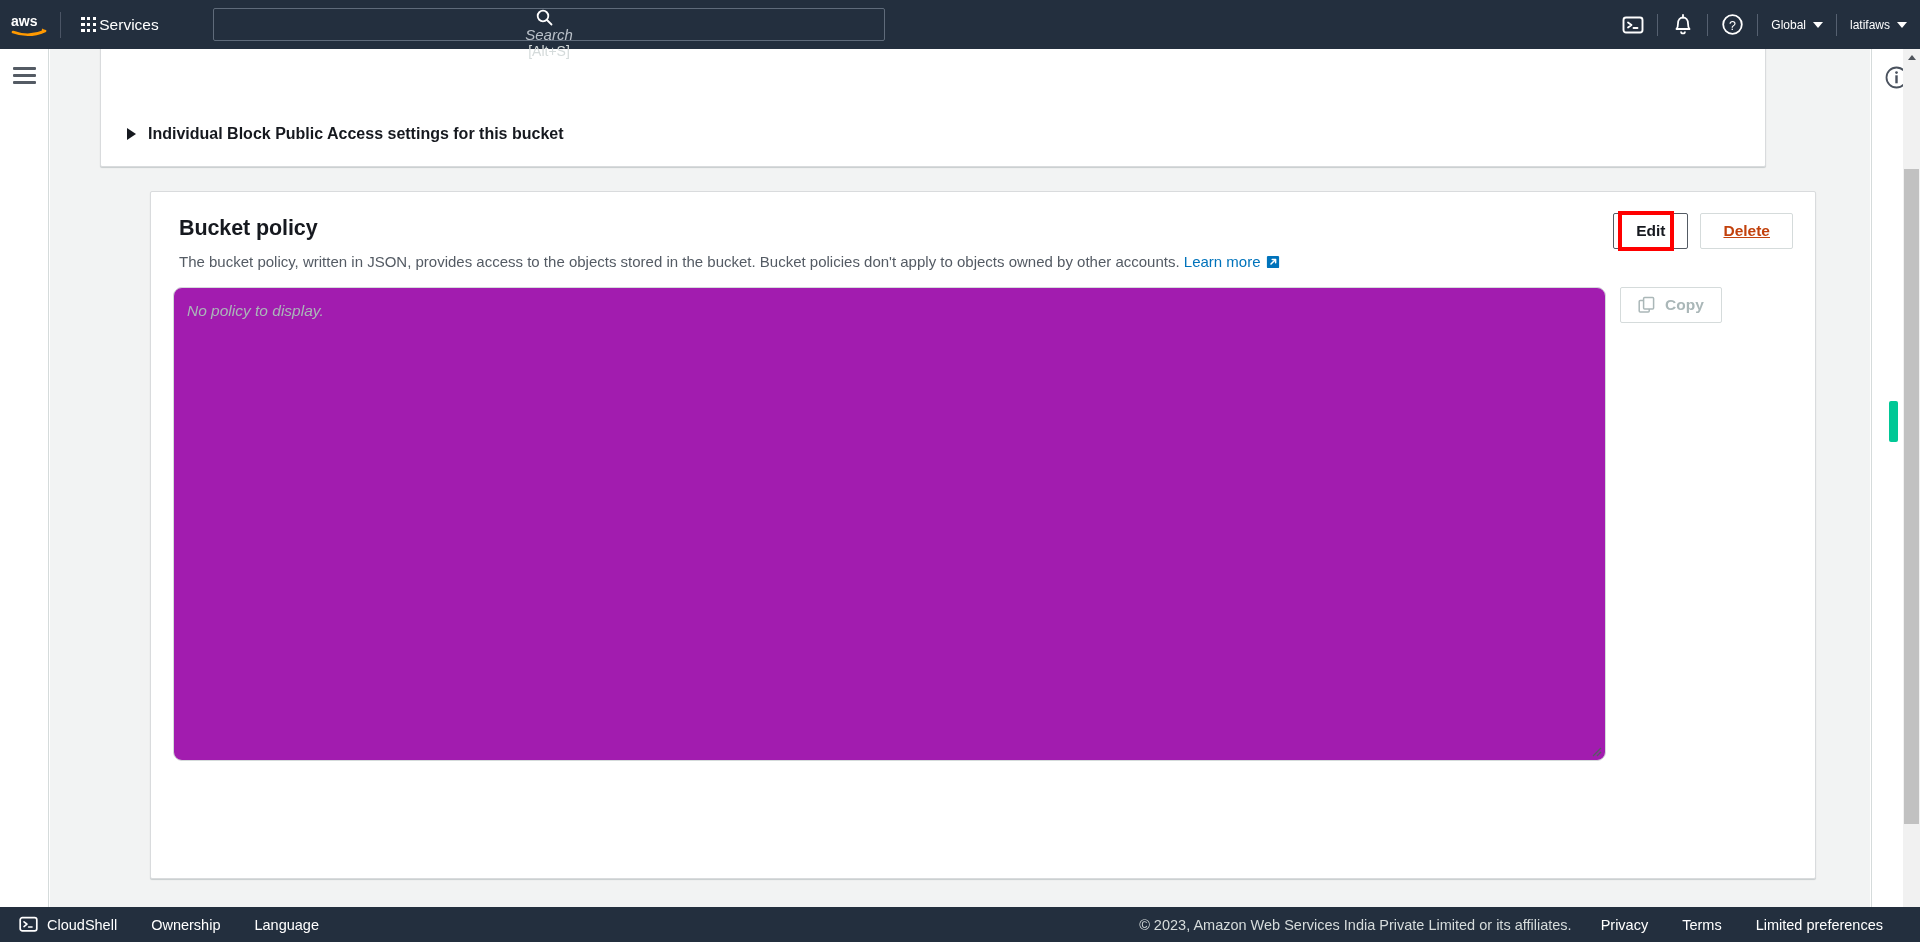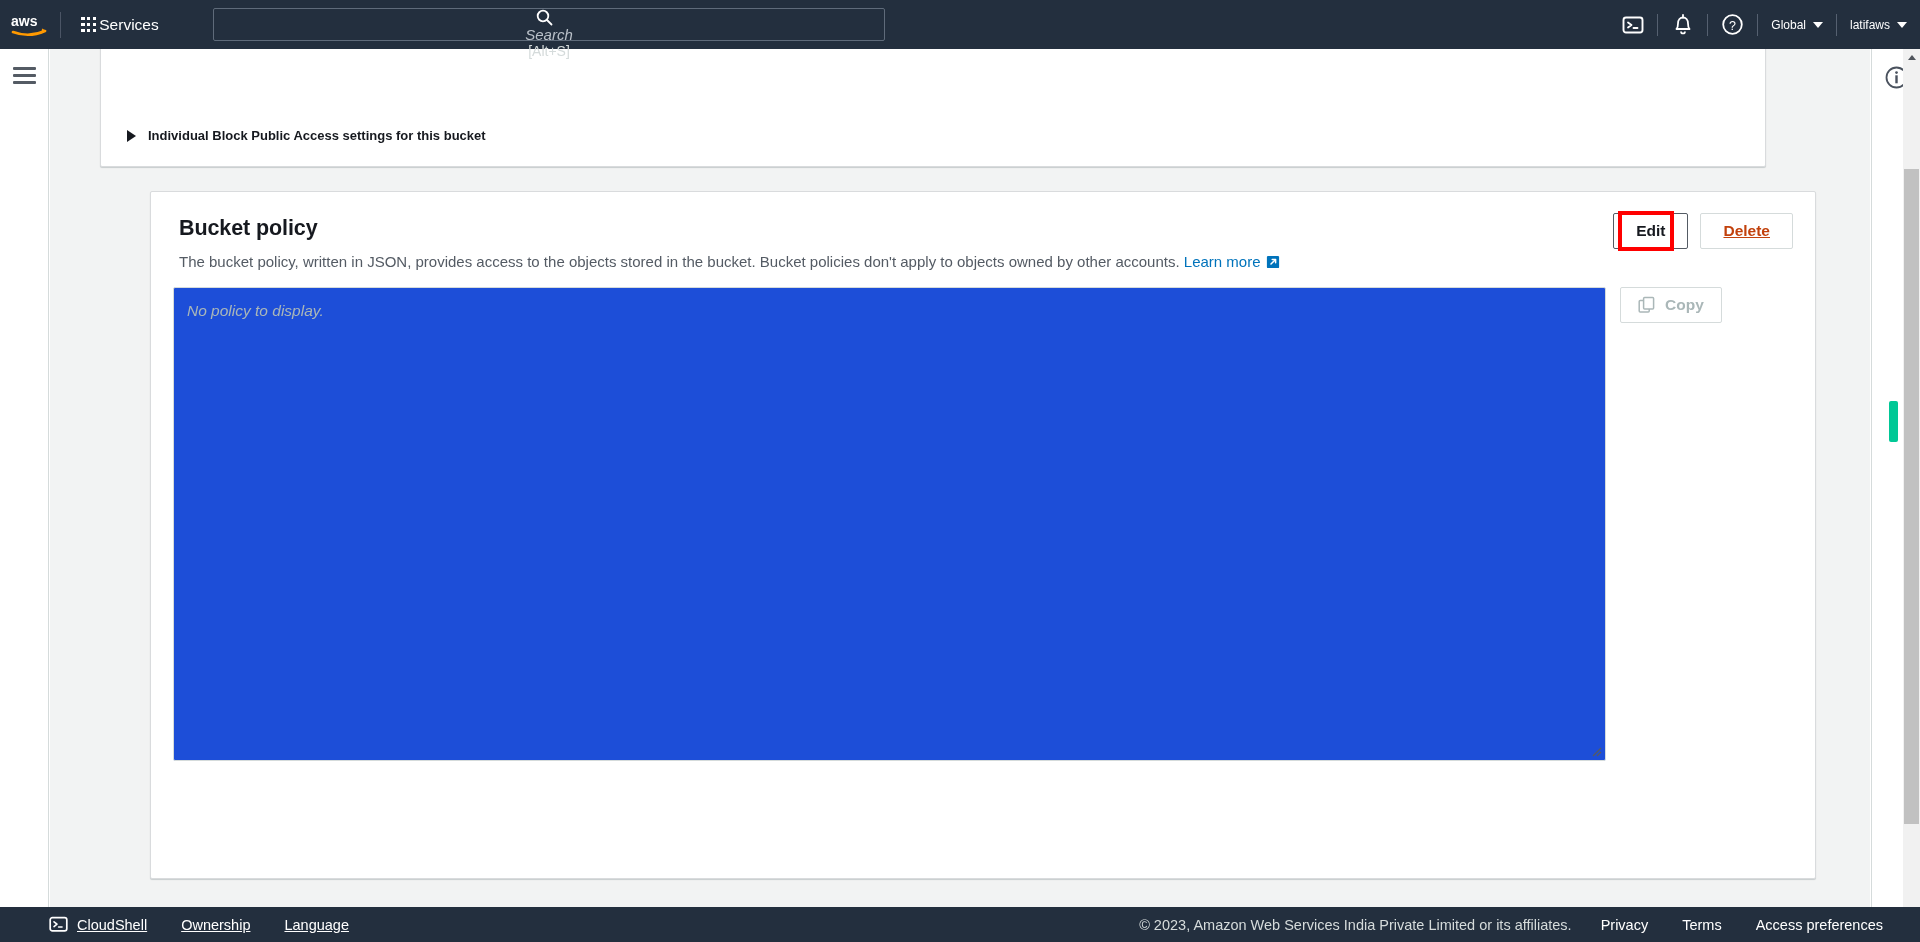--- a/index.html
+++ b/index.html
@@ -134,21 +134,21 @@
     display: flex; align-items: center; gap: 12px;
     cursor: pointer;
   }
   .tri-right {
     width: 0; height: 0;
     border-top: 6px solid transparent;
     border-bottom: 6px solid transparent;
     border-left: 9px solid #16191f;
   }
   .expand-row .lbl {
-    font-size: 13px; font-weight: bold; color: #16191f;
+    font-size: 16px; font-weight: bold; color: #16191f;
   }
 
   
   .card-policy {
     position: absolute; left: 100px; top: 142px;
     width: 1666px; height: 688px;
   }
   .policy-head {
     position: relative;
     padding: 24px 28px 0 28px;
@@ -192,22 +192,22 @@
     box-sizing: border-box;
   }
 
   .policy-body {
     position: absolute; left: 0; top: 95px; right: 0; bottom: 0;
     padding: 0 22px;
   }
   .policy-area-row { display: flex; gap: 14px; }
   .policy-textarea {
     width: 1433px; height: 474px;
-    border: 1px solid #d5dbdb; border-radius: 2px;
-    background: #1d4ed8;
+    border: 1px solid #d5dbdb; border-radius: 9px;
+    background: #a21caf;
     position: relative;
     cursor: text;
   }
   .policy-ph {
     position: absolute; left: 13px; top: 14px;
     color: #aab7b8; font-size: 15.5px; font-style: italic;
   }
   .resize-grip {
     position: absolute; right: 3px; bottom: 3px;
     width: 12px; height: 12px;
@@ -280,21 +280,21 @@
 
   
   .footer {
     position: absolute; left: 0; bottom: 0;
     width: 1920px; height: 35px;
     background: #232f3e;
     display: flex; align-items: center;
     color: #ffffff; font-size: 14.5px;
     z-index: 60;
   }
-  .footer-left { display: flex; align-items: center; padding-left: 32px; gap: 0; text-decoration: underline; }
+  .footer-left { display: flex; align-items: center; padding-left: 2px; gap: 0; }
   .footer-item {
     padding: 0 17px; height: 35px;
     display: flex; align-items: center; gap: 9px;
     cursor: pointer; color: #ffffff;
   }
   .footer-right {
     position: absolute; right: 20px;
     display: flex; align-items: center;
   }
   .copyright { color: #d5dbdb; font-size: 14.5px; padding-right: 12px; }
@@ -490,15 +490,15 @@
       </svg>
       <span>CloudShell</span>
     </div>
     <div class="footer-item">Ownership</div>
     <div class="footer-item">Language</div>
   </div>
   <div class="footer-right">
     <span class="copyright">© 2023, Amazon Web Services India Private Limited or its affiliates.</span>
     <div class="footer-item">Privacy</div>
     <div class="footer-item">Terms</div>
-    <div class="footer-item">Access preferences</div>
+    <div class="footer-item">Limited preferences</div>
   </div>
 </div>
 
 </body></html>

